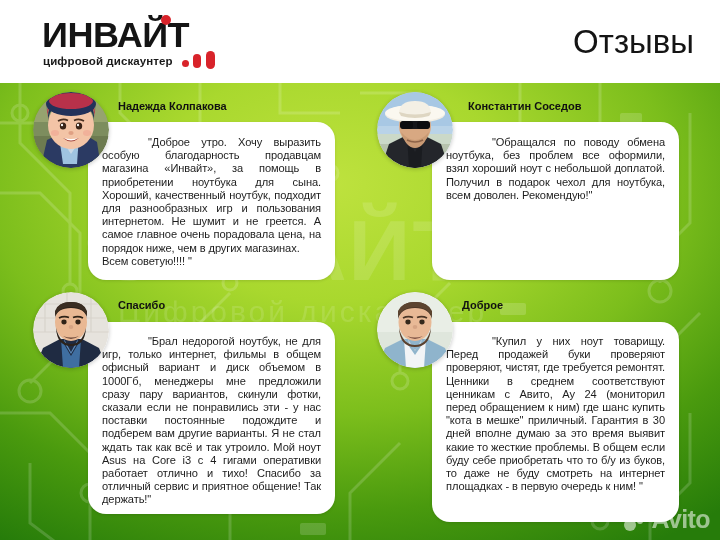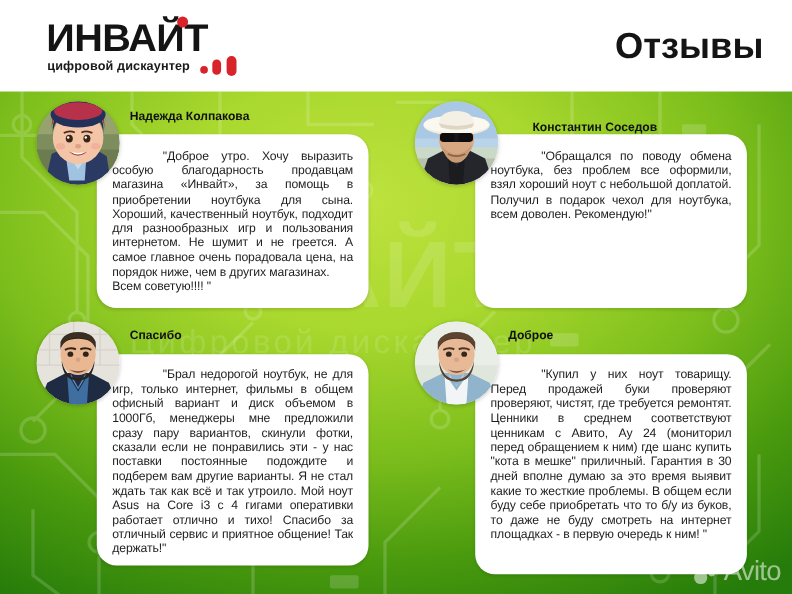--- a/index.html
+++ b/index.html
@@ -79,21 +79,21 @@
   }
   .lm1 { left: 0px;  top: 9px;  width: 7px;  height: 7px;  border-radius: 50%; }
   .lm2 { left: 11px; top: 3px;  width: 8px;  height: 14px; border-radius: 4px; }
   .lm3 { left: 24px; top: 0px;  width: 9px;  height: 18px; border-radius: 4.5px; }
 
   .page-title {
     position: absolute;
     right: 26px;
     top: 23px;
     font-size: 33px;
-    font-weight: bold;
+    font-weight: normal;
     color: #141414;
     letter-spacing: 0px;
   }
 
   
   .body-bg {
     position: absolute;
     left: 0; top: 83px;
     width: 720px;
     height: 457px;
@@ -178,21 +178,21 @@
 
   
   #card-1 { left: 88px;  top: 122px; width: 247px; height: 158px; }
   #card-1 .card-text { position: absolute; left: 14px; top: 14px; width: 219px; text-indent: 46px; }
   #name-1 { left: 118px; top: 100px; }
   #avatar-1 { left: 33px; top: 92px; width: 76px; height: 76px; }
 
   
   #card-2 { left: 432px; top: 122px; width: 247px; height: 158px; }
   #card-2 .card-text { position: absolute; left: 14px; top: 14px; width: 219px; text-indent: 46px; }
-  #name-2 { left: 484px; top: 100px; margin-top: 10px; }
+  #name-2 { left: 468px; top: 100px; }
   #avatar-2 { left: 377px; top: 92px; width: 76px; height: 76px; }
 
   
   #card-3 { left: 88px;  top: 322px; width: 247px; height: 192px; }
   #card-3 .card-text { position: absolute; left: 14px; top: 13px; width: 219px; text-indent: 46px; }
   #name-3 { left: 118px; top: 299px; }
   #avatar-3 { left: 33px; top: 292px; width: 76px; height: 76px; }
 
   
   #card-4 { left: 432px; top: 322px; width: 247px; height: 200px; }
@@ -211,21 +211,21 @@
     opacity: 0.55;
   }
   .avito-dots { position: relative; width: 26px; height: 22px; margin-right: 2px; }
   .ad { position: absolute; border-radius: 50%; background: #ffffff; }
   .ad1 { left: 0px;  top: 2px;  width: 9px;  height: 9px; }
   .ad2 { left: 10px; top: 0px;  width: 7px;  height: 7px; }
   .ad3 { left: 1px;  top: 10px; width: 12px; height: 12px; }
   .ad4 { left: 14px; top: 9px;  width: 6px;  height: 6px; }
   .avito-word {
     font-size: 25px;
-    font-weight: normal;
+    font-weight: bold;
     color: #ffffff;
     letter-spacing: -0.6px;
     line-height: 25px;
   }
 </style>
 </head>
 <body>
 
 <div id="page">
 

